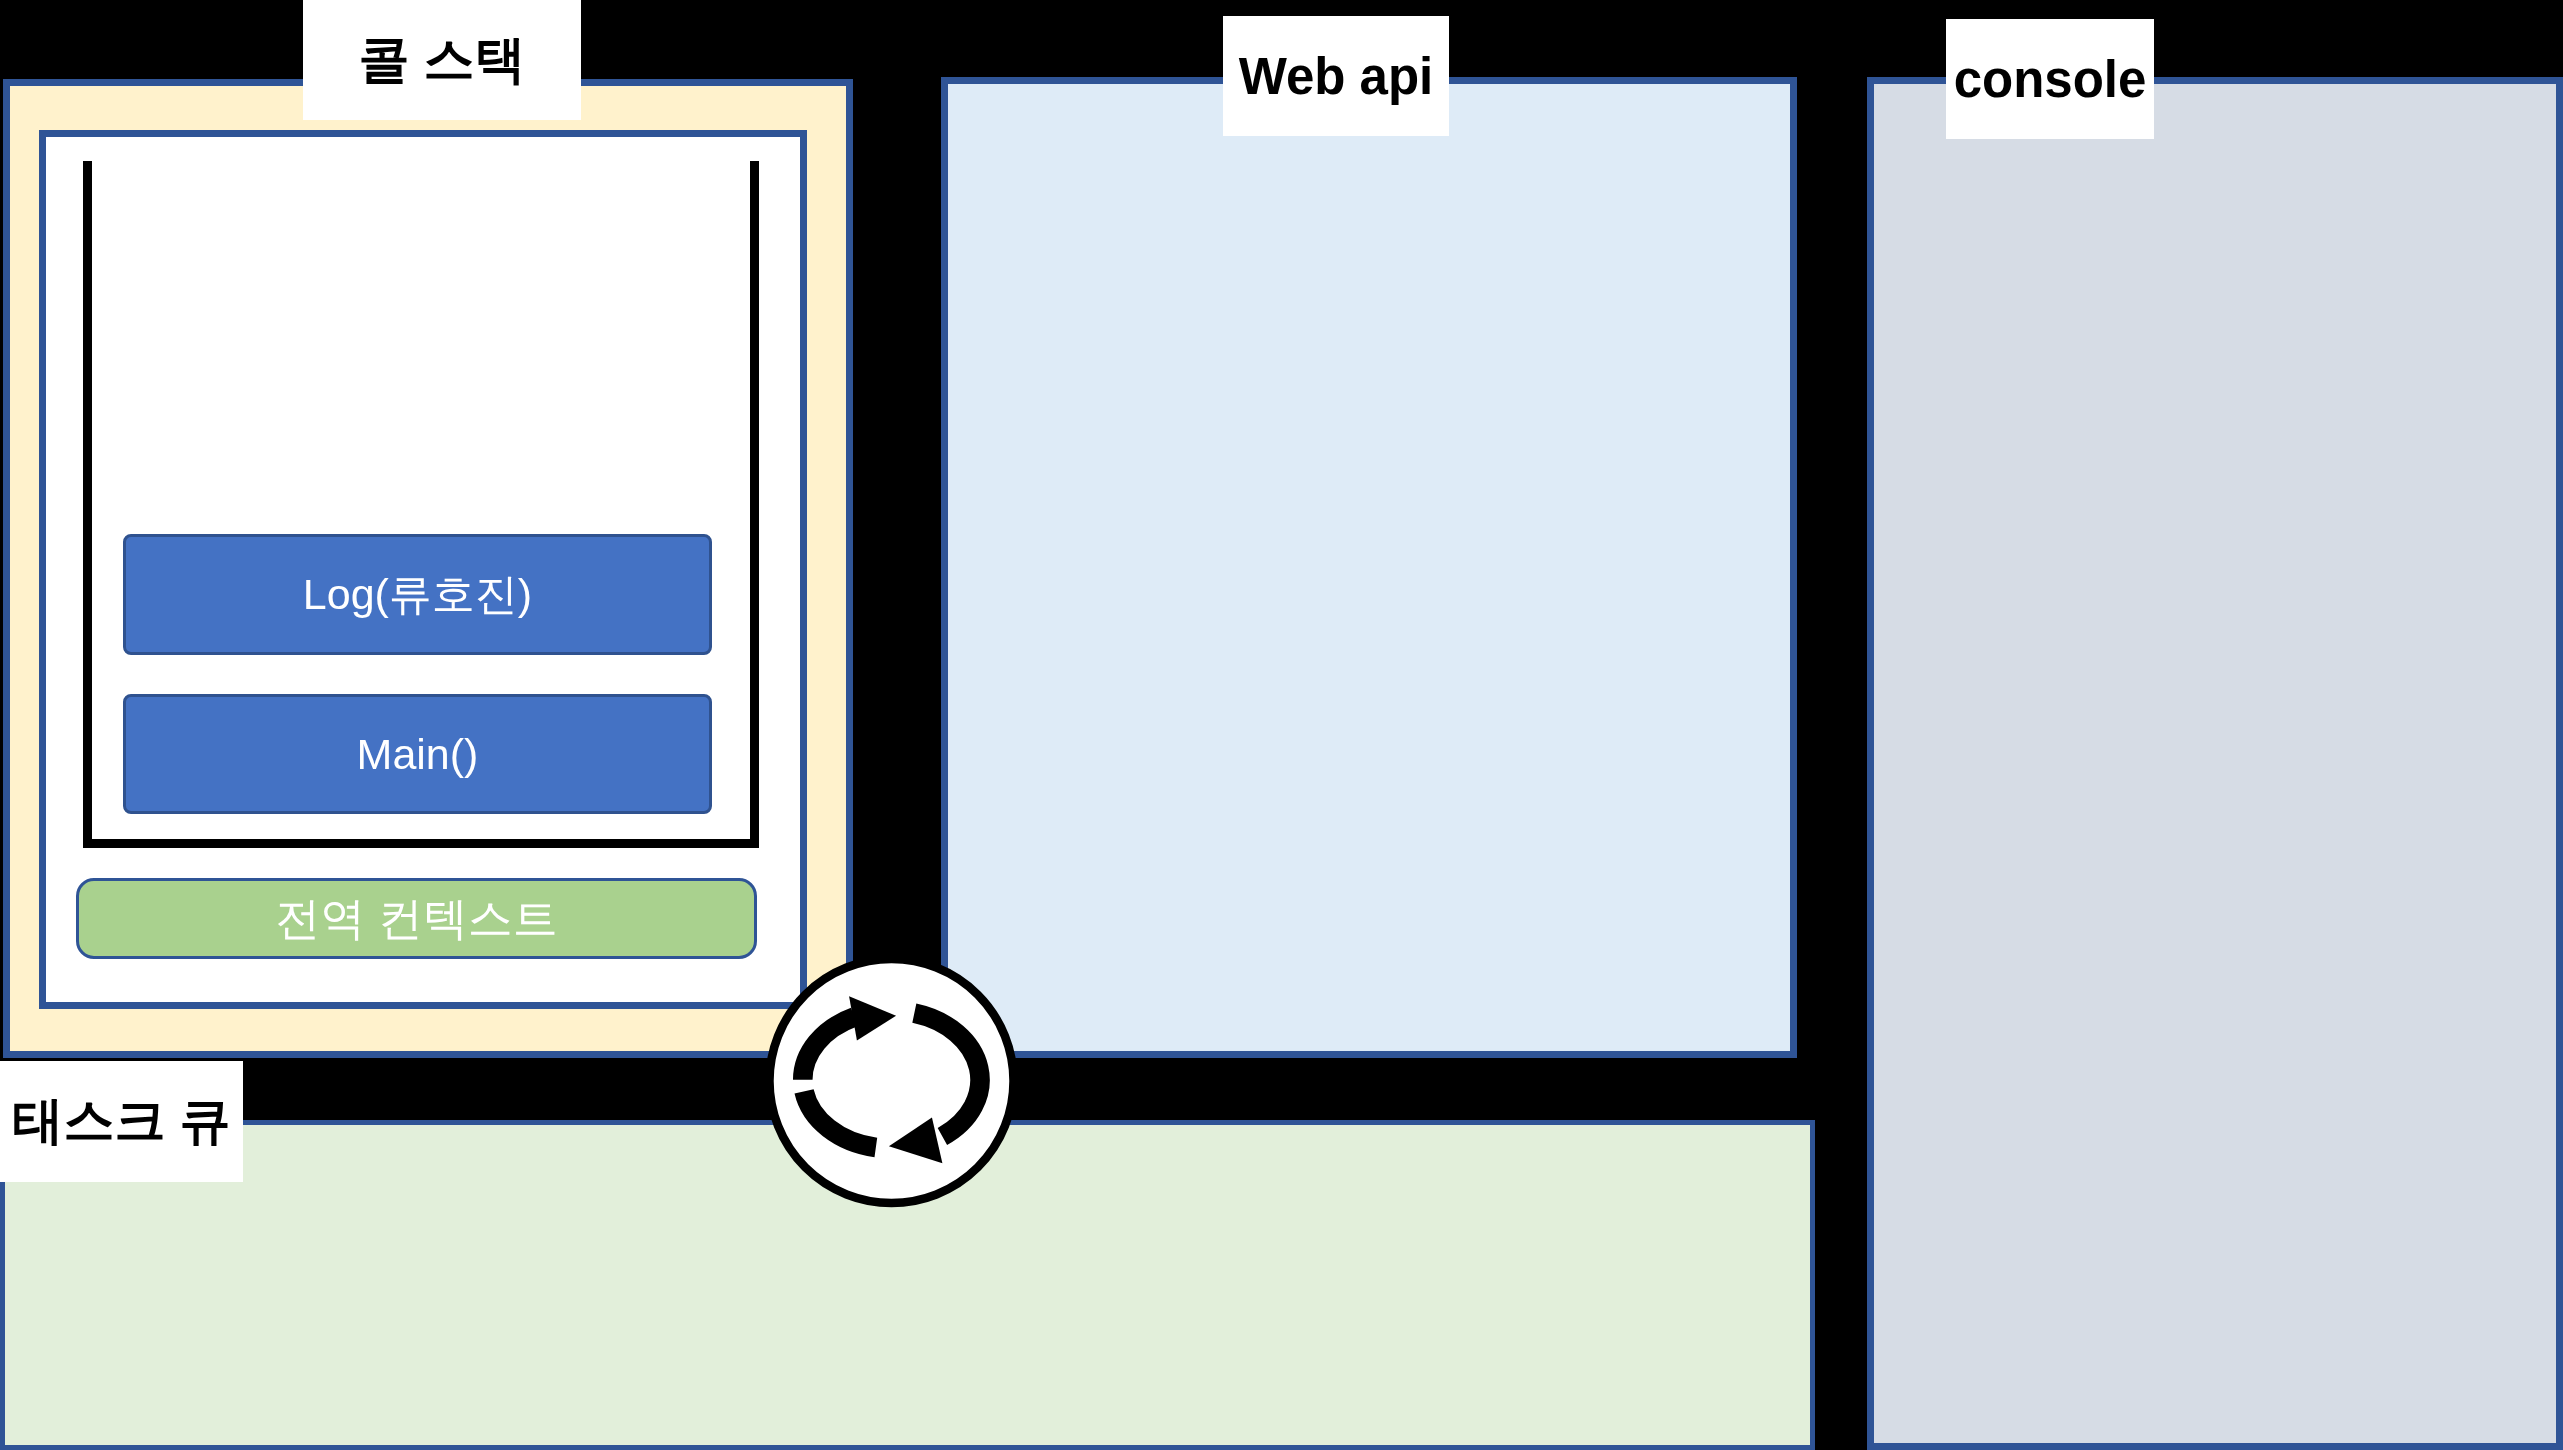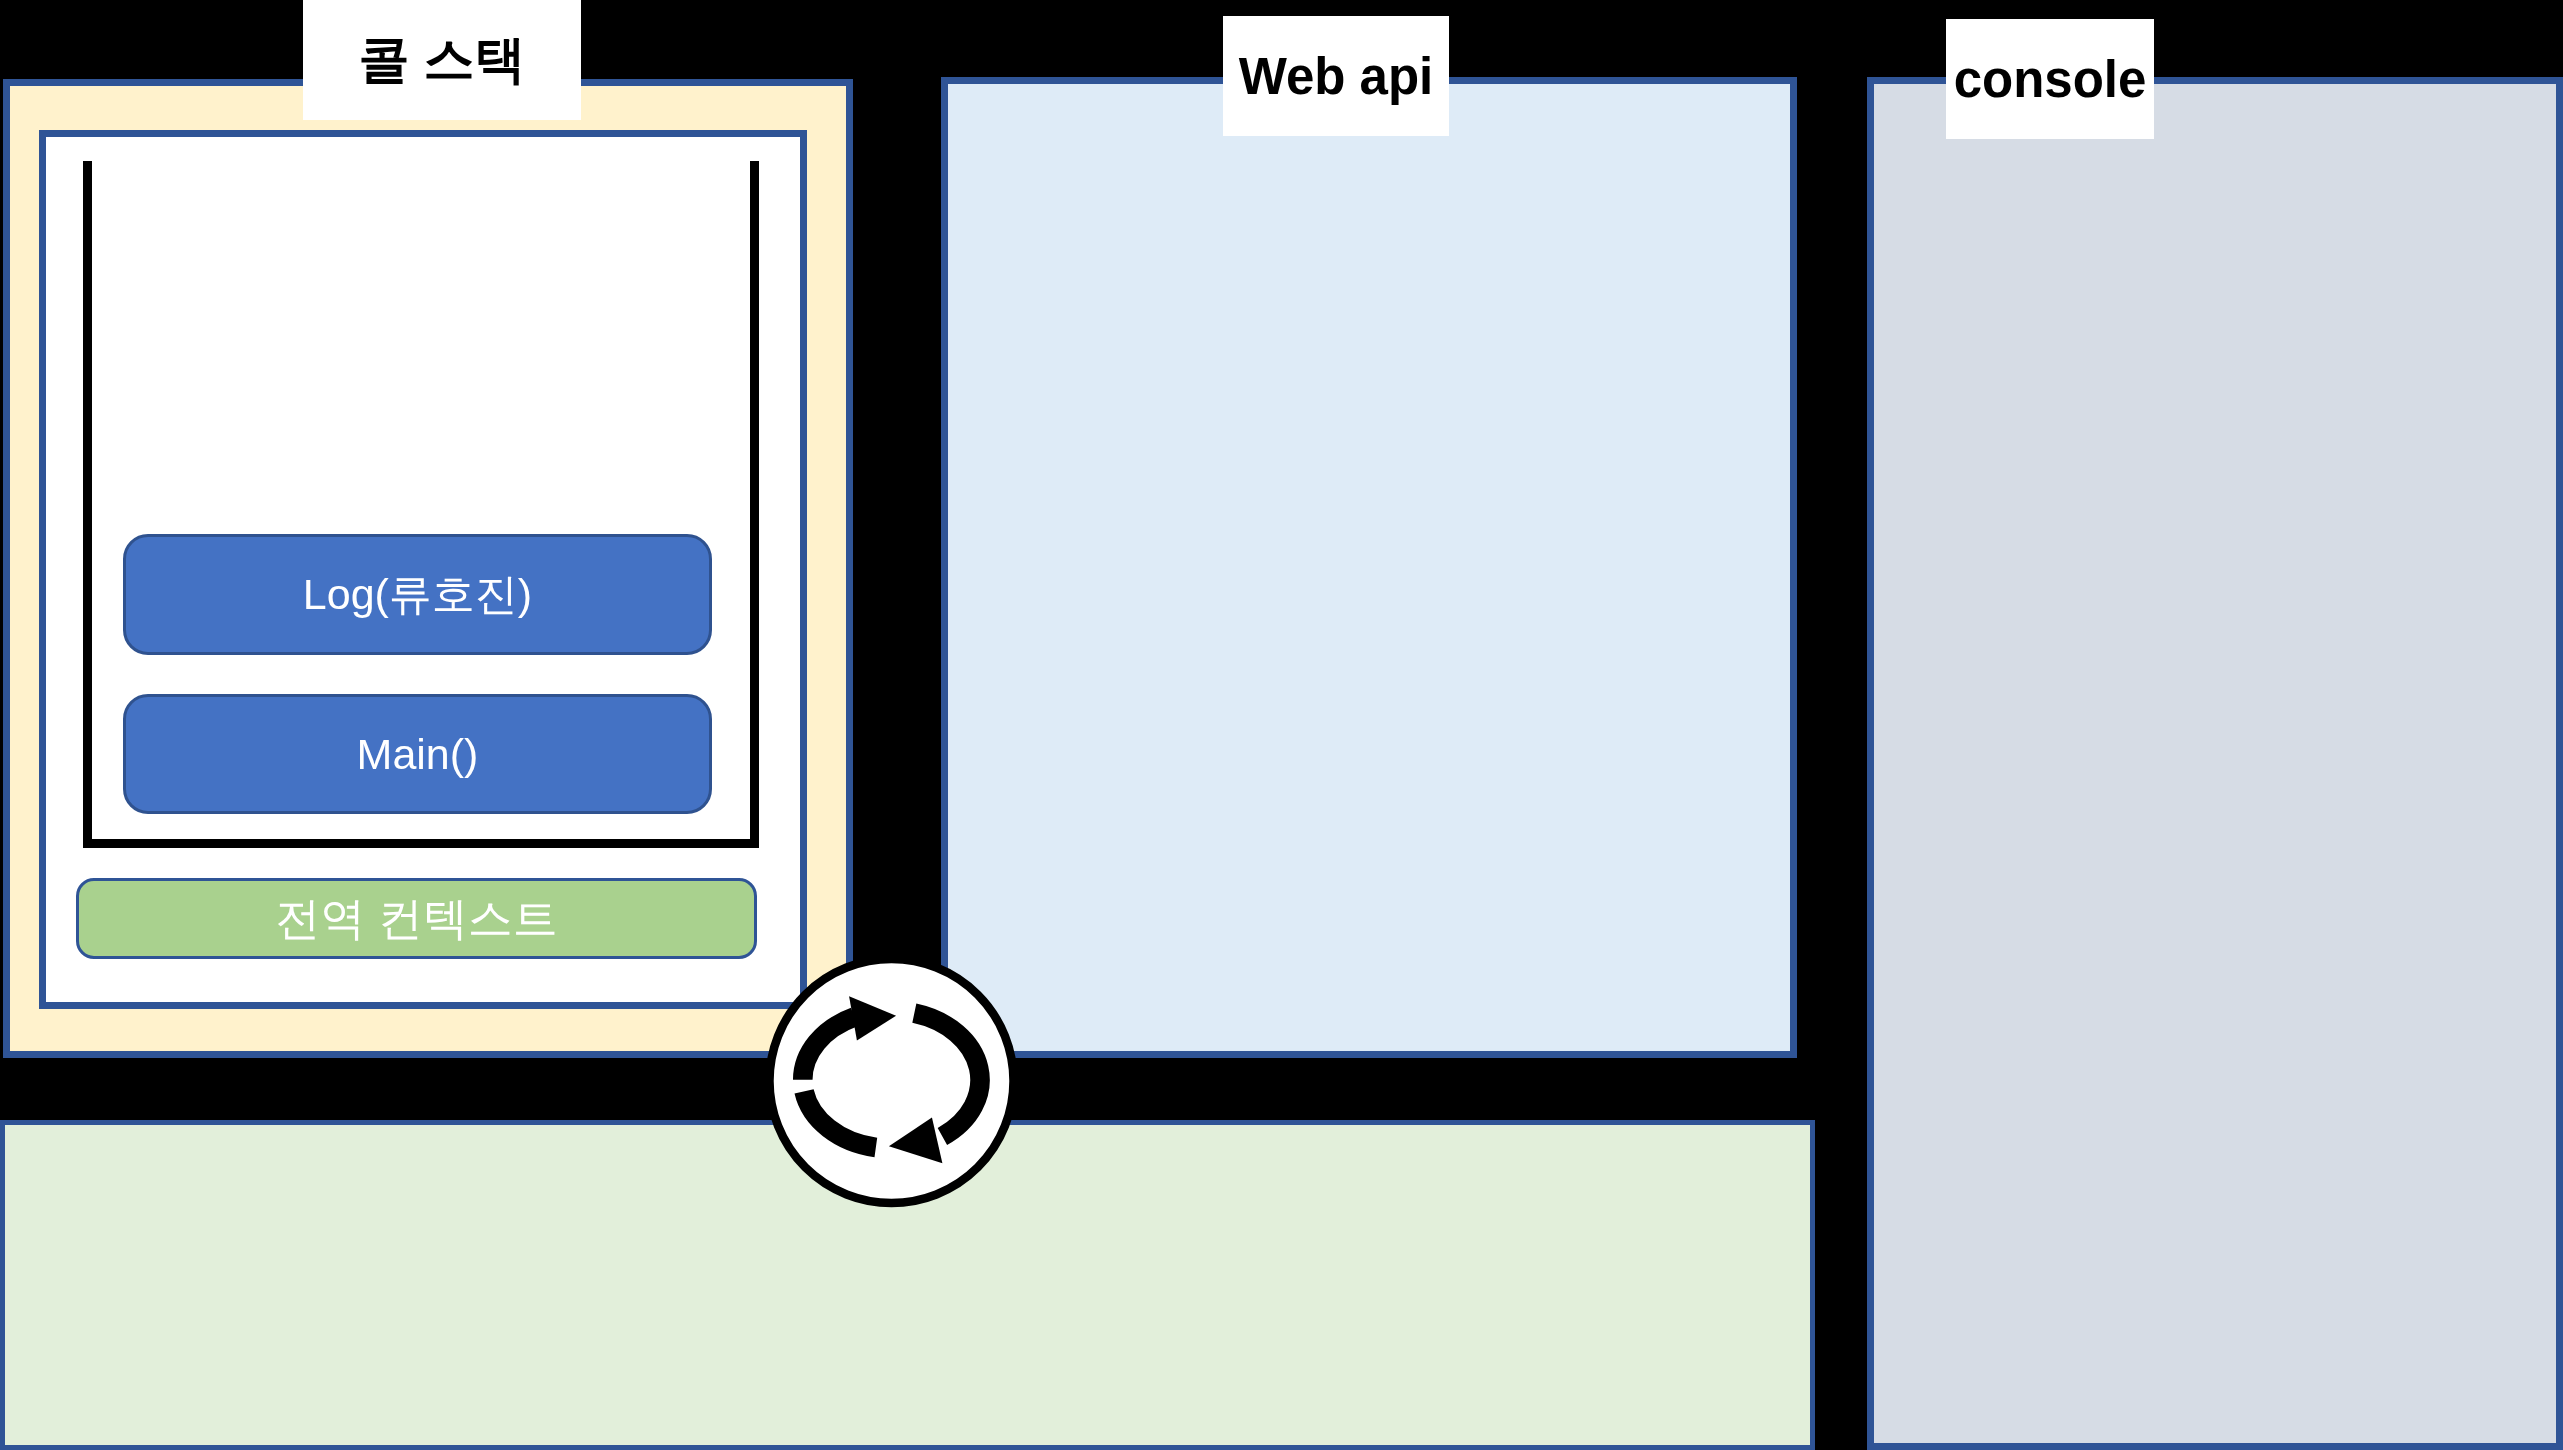--- a/index.html
+++ b/index.html
@@ -15,21 +15,21 @@
   .taskqueue-panel{left:0px;top:1120px;width:1815px;height:330px;background:#E2EFDA;border-width:5.8px;}
   .stack-outline{
     position:absolute;left:83px;top:161px;width:676px;height:687px;box-sizing:border-box;
     border-left:9px solid #000;border-right:9px solid #000;border-bottom:9px solid #000;
   }
   .chip{
     position:absolute;box-sizing:border-box;display:flex;align-items:center;justify-content:center;
     color:#FFFFFF;text-align:center;
   }
   .frame{
-    left:123px;width:589px;background:#4472C4;border:3.2px solid #2F528F;border-radius:25px;
+    left:123px;width:589px;background:#4472C4;border:3.2px solid #2F528F;border-radius:8px;
     font-size:43px;
   }
   .frame-log{top:534px;height:121px;}
   .frame-main{top:694px;height:120px;}
   .global-context{
     left:76px;top:878px;width:681px;height:81px;background:#A9D18E;
     border:3.9px solid #2F5496;border-radius:18px;font-size:45px;
   }
   .tag{
     position:absolute;background:#FFFFFF;color:#000000;font-weight:bold;font-size:51px;
@@ -66,20 +66,21 @@
 
   <div class="panel webapi-panel"></div>
 
   <div class="panel console-panel"></div>
 
   <div class="panel taskqueue-panel"></div>
 
   <div class="tag tag-callstack">콜 스택</div>
   <div class="tag tag-webapi">Web api</div>
   <div class="tag tag-console">console</div>
+  <div class="tag tag-taskqueue">태스크 큐</div>
 
   <div class="eventloop">
     <svg viewBox="0 0 400 400">
       <circle cx="200" cy="200" r="187" fill="#FFFFFF" stroke="#000000" stroke-width="13"></circle>
 
       <path d="M 64 198 A 136 106 0 0 1 143 102" fill="none" stroke="#000000" stroke-width="30"></path>
       <polygon points="135,70 147,138 207,100" fill="#000000"></polygon>
 
       <path d="M 235 96 A 136 106 0 0 1 278 285" fill="none" stroke="#000000" stroke-width="30"></path>
 

